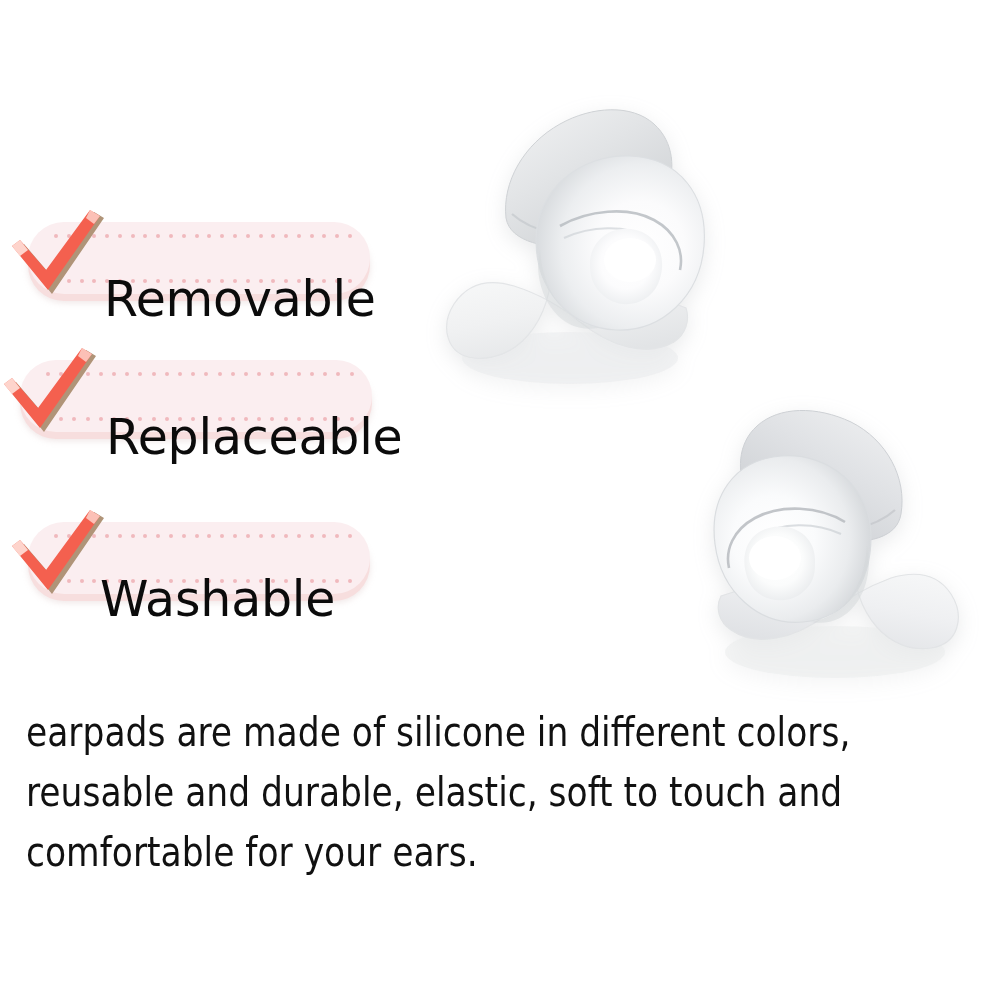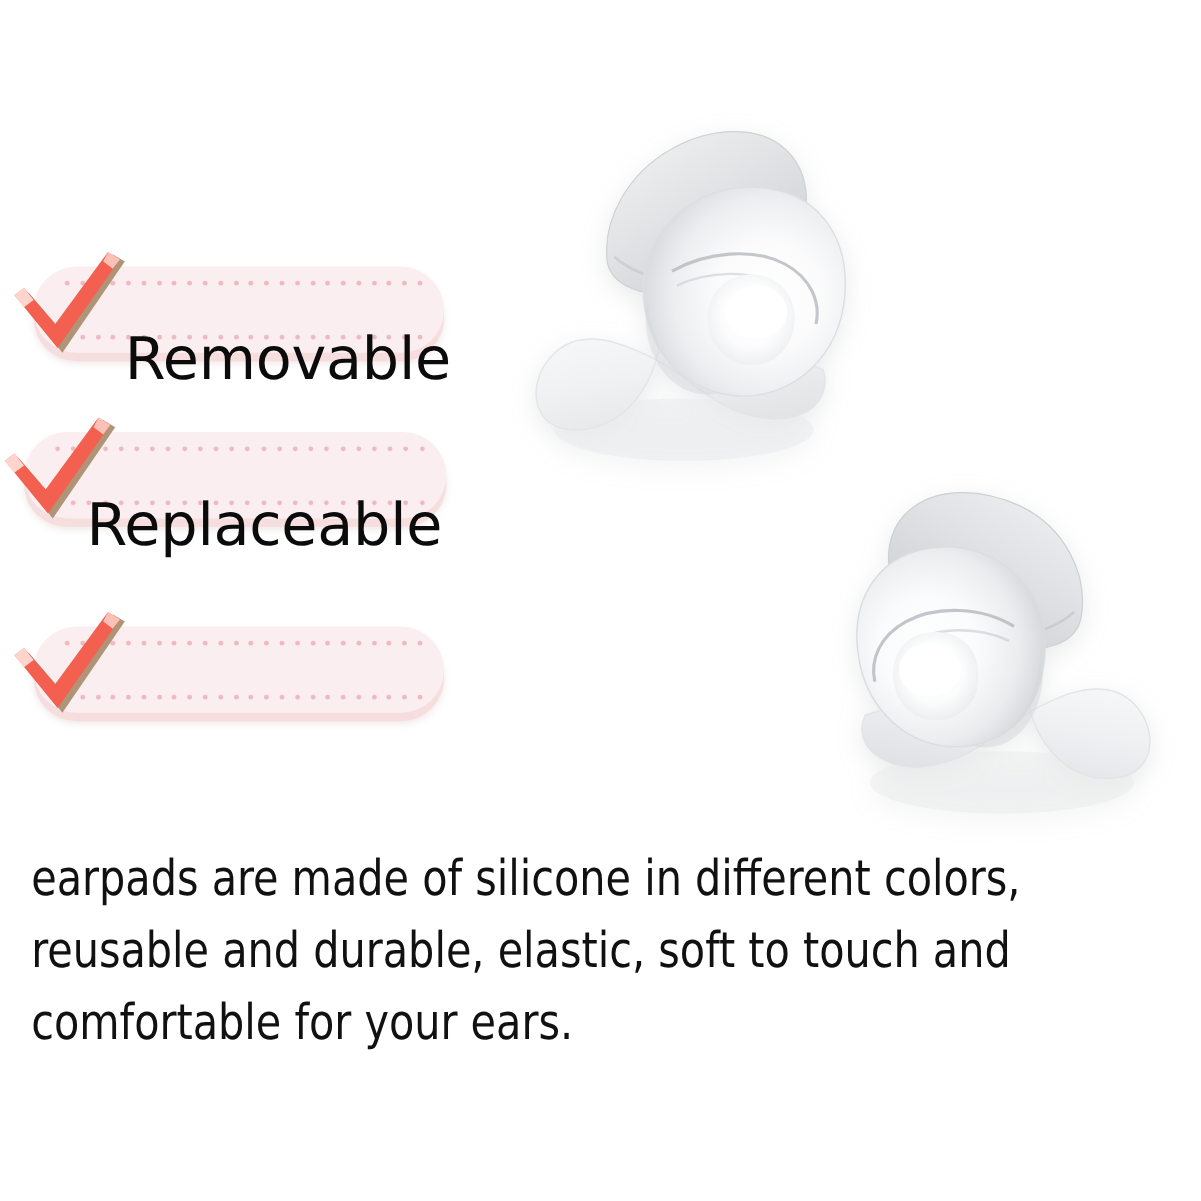--- a/index.html
+++ b/index.html
@@ -95,21 +95,21 @@
     left: -20px;
     top: -12px;
     width: 104px;
     height: 96px;
   }
 
   
   .badge-removable   { left: 28px; top: 222px; width: 342px; }
   .badge-removable   .badge-label { left: 76px; }
   .badge-replaceable { left: 20px; top: 360px; width: 352px; }
-  .badge-replaceable .badge-label { left: 52px; text-align: center; }
+  .badge-replaceable .badge-label { left: 86px; text-align: center; }
   .badge-washable    { left: 28px; top: 522px; width: 342px; }
   .badge-washable    .badge-label { left: 72px; }
 
   
   .description {
     position: absolute;
     left: 26px;
     top: 702px;
     width: 960px;
   }
@@ -452,20 +452,21 @@
             <i></i>
             <i></i>
         </div>
       </div>
       <svg class="check-icon" viewBox="0 0 104 96">
         <path d="M8,40 L16,34 L40,62 L86,2 L96,8 L44,84 Z" fill="#b09478"></path>
         <path d="M4,36 L12,30 L38,60 L82,0 L92,6 L40,80 Z" fill="#f4604f"></path>
         <path d="M4,36 L12,30 L20,40 L12,46 Z" fill="#ffe9e2" opacity="0.85"></path>
         <path d="M82,0 L92,6 L86,14 L78,8 Z" fill="#ffe9e2" opacity="0.7"></path>
       </svg>
+      <div class="badge-label">Washable</div>
     </div>
   </div>
 
   <div class="description">
     <div class="desc-line condensed">earpads are made of silicone in different colors,</div>
     <div class="desc-line condensed">reusable and durable, elastic, soft to touch and</div>
     <div class="desc-line condensed">comfortable for your ears.</div>
   </div>
 
 </div>

